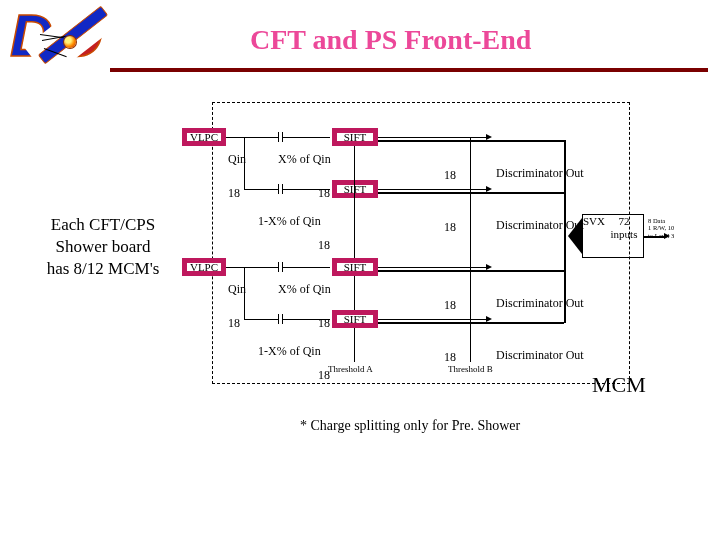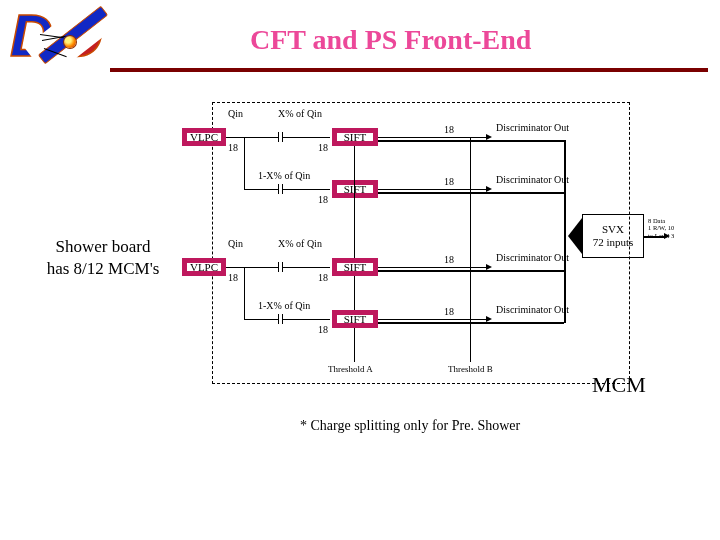--- a/index.html
+++ b/index.html
@@ -153,22 +153,23 @@
     text-align: center;
     display: flex;
     align-items: center;
     justify-content: center;
     padding: 0 0;
   }
 
   
   .cap {
     position: absolute;
-    font-size: 10px;
+    font-size: 12px;
     white-space: nowrap;
+    margin-top: 44px;
   }
 
   
   .capacitor {
     position: absolute;
     width: 0;
     border-left: 1px solid #000;
     height: 10px;
   }
   .capacitor::after{
@@ -201,21 +202,21 @@
   .svx {
     position: absolute;
     left: 582px;
     top: 112px;
     width: 62px;
     height: 44px;
     border: 1px solid #000;
     font-size: 11px;
     text-align: center;
     display: flex;
-    flex-direction: column;
+    flex-direction: row;
     justify-content: center;
     line-height: 1.2;
   }
 
   .svx-note {
     position: absolute;
     left: 648px;
     top: 115px;
     width: 62px;
     font-size: 6.5px;
@@ -270,21 +271,21 @@
   </div>
 
   <div class="title">CFT and PS Front-End</div>
   <div class="title-underline"></div>
 
   <div class="diagram">
 
     <div class="mcm-box"></div>
 
     <div class="left-text">
-      <br>
+      <span>Each CFT/CPS</span><br>
       <span>Shower board</span><br>
       <span>has 8/12 MCM's</span>
     </div>
 
     <div class="blk" style="left:182px; top:26px; width:44px; height:18px;">VLPC</div>
     <span class="cap" style="left:228px; top:6px;">Qin</span>
     <span class="cap" style="left:278px; top:6px;">X% of Qin</span>
     <span class="cap" style="left:228px; top:40px;">18</span>
 
     <div class="hwire" style="left:226px; top:35px; width:52px;"></div>

